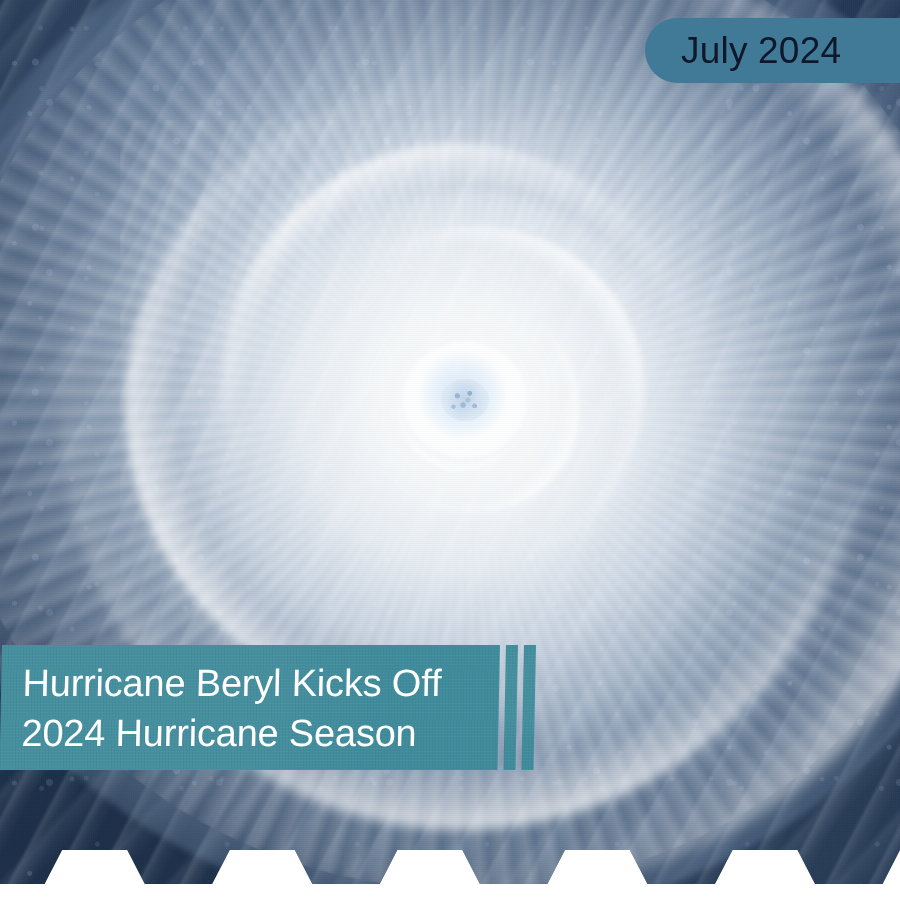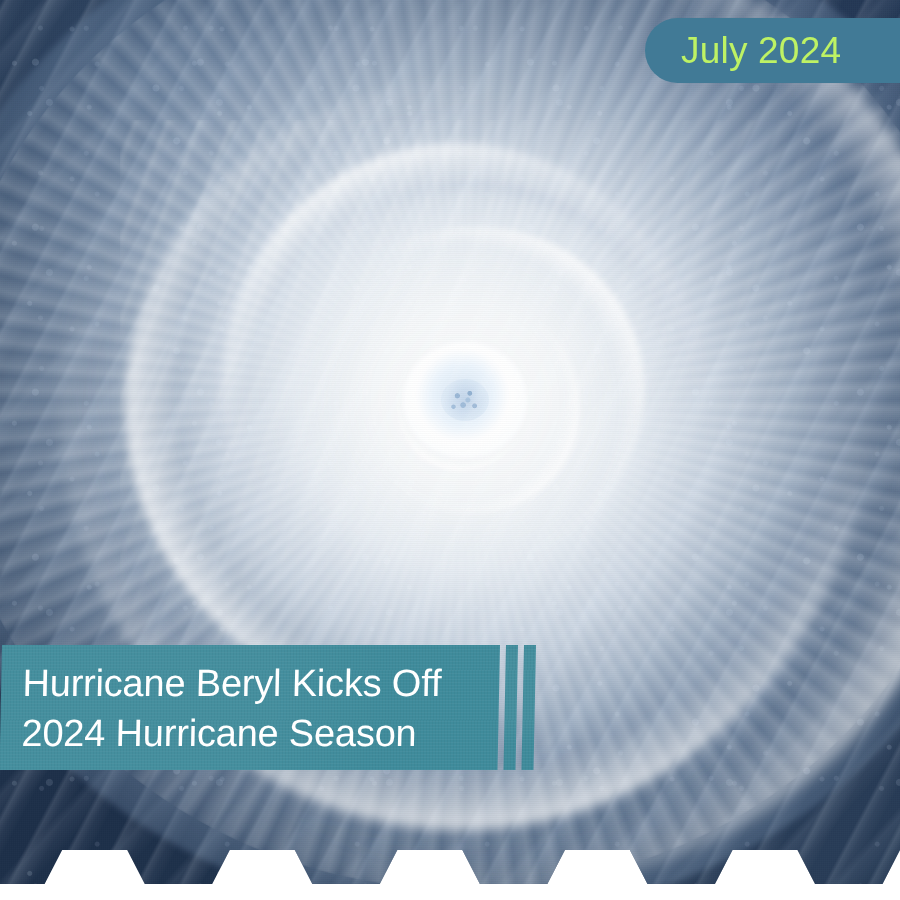--- a/index.html
+++ b/index.html
@@ -259,21 +259,21 @@
     height: 65px;
     background: #417a96;
     border-radius: 33px 0 0 33px;
     display: flex;
     align-items: center;
     padding-left: 36px;
     box-sizing: border-box;
     z-index: 6;
   }
   #date-badge .date-text {
-    color: #bef264;
+    color: #0f172a;
     font-family: "Liberation Sans", sans-serif;
     font-size: 37px;
     font-weight: 400;
     letter-spacing: .2px;
     line-height: 1;
     white-space: nowrap;
   }
 
   
   #title-banner-group {

